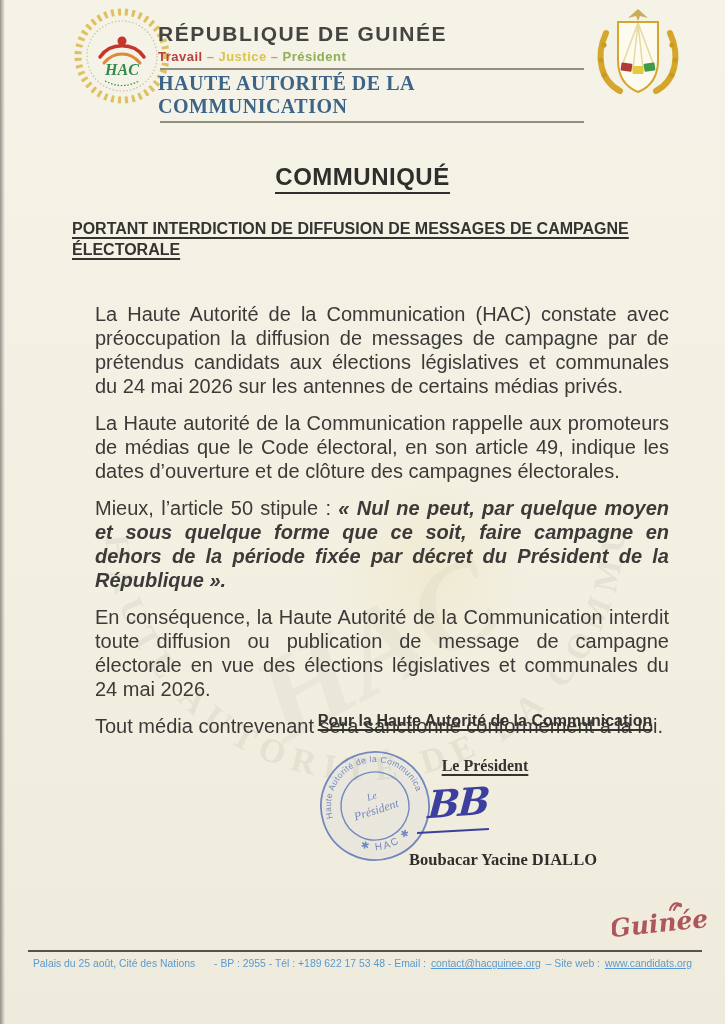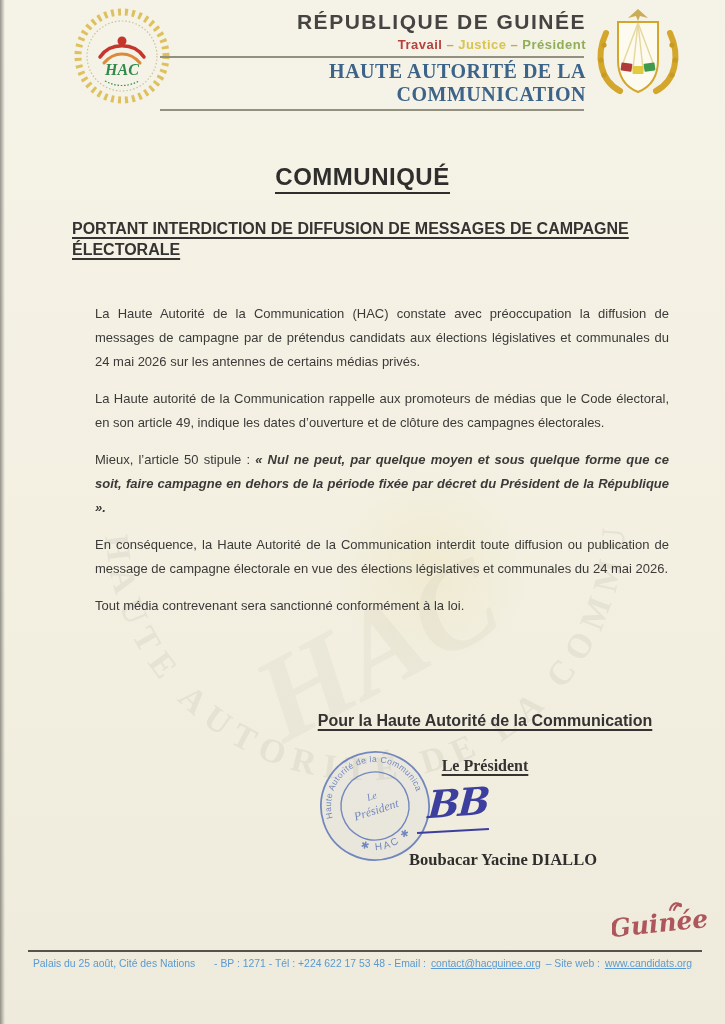--- a/index.html
+++ b/index.html
@@ -8,21 +8,21 @@
     background:linear-gradient(180deg,#f5f2e7 0%,#f3f0e2 55%,#eeeadc 100%);
     overflow:hidden; font-family:"Liberation Sans",sans-serif; color:#3b3a38;
   }
   .edge-left { position:absolute; left:0; top:0; width:5px; height:100%;
     background:linear-gradient(to right, rgba(55,55,50,.5), rgba(55,55,50,0)); }
 
   
   .hdr { position:absolute; top:0; left:0; width:100%; height:112px; }
   .hac-logo { position:absolute; left:72px; top:6px; }
   .coat { position:absolute; left:588px; top:5px; }
-  .hdr-center { position:absolute; left:158px; top:10px; width:428px; text-align:right; }
+  .hdr-center { position:absolute; left:158px; top:22px; width:428px; text-align:left; }
   .republic { font-size:21px; font-weight:bold; letter-spacing:1.5px; color:#454442; }
   .motto { margin-top:3px; font-size:13px; font-weight:bold; letter-spacing:.5px; }
   .motto .w1 { color:#b7413c; } .motto .sep { color:#c8a94a; padding:0 4px; }
   .motto .w2 { color:#d9c44e; } .motto .w3 { color:#8fae56; }
   .hdr-rule { height:0; border-top:2px solid #93907f; margin:4px 2px 0 2px; }
   .authority { margin-top:2px; font-family:"Liberation Serif",serif; font-size:20px;
     font-weight:bold; letter-spacing:.5px; color:#3c6388; }
   .hdr-rule.b { margin-top:3px; }
 
   
@@ -33,21 +33,21 @@
   .wm-blob { position:absolute; left:330px; top:470px; width:200px; height:200px; border-radius:50%;
     background:radial-gradient(circle, rgba(226,207,130,.18), rgba(226,207,130,0) 70%); pointer-events:none; }
 
   
   .title-wrap { position:absolute; top:163px; left:0; width:100%; text-align:center; }
   .title { display:inline-block; font-size:24px; font-weight:bold; letter-spacing:.5px;
     color:#2f2e2c; border-bottom:2.5px solid #2f2e2c; padding-bottom:1px; }
   .subtitle-wrap { position:absolute; top:218px; left:72px; width:580px; text-align:left; }
   .subtitle { font-size:16px; font-weight:bold; color:#343331; line-height:21px;
     text-decoration:underline; text-decoration-thickness:2px; text-underline-offset:3px; }
-  .bodytext { position:absolute; top:302px; left:95px; width:574px; font-size:13px;
+  .bodytext { position:absolute; top:302px; left:95px; width:574px; font-size:20px;
     line-height:24px; text-align:justify; color:#3b3a38; }
   .bodytext p { margin:0 0 13px 0; }
   .quote { font-weight:bold; font-style:italic; }
 
   
   .sig { position:absolute; top:712px; left:295px; width:380px; height:180px; }
   .sig .pour, .sig .role { text-align:center; font-size:16px; font-weight:bold; color:#343331;
     text-decoration:underline; text-decoration-thickness:1.8px; text-underline-offset:3px; }
   .sig .role { margin-top:27px;font-family:Liberation Serif, serif; }
   .stamp { position:absolute; left:20px; top:34px; transform:rotate(-18deg); opacity:.85; }
@@ -174,18 +174,18 @@
 
   <svg class="guinee" width="95" height="50" viewBox="0 0 95 50">
     <path d="M58,14 C60,6 68,5 69,11 C69,7 64,8 62,14" fill="none" stroke="#ae565c" stroke-width="2" stroke-linecap="round"></path>
     <circle cx="68" cy="9" r="2" fill="#ae565c"></circle>
     <text x="47" y="36" text-anchor="middle" font-size="25" font-style="italic" font-weight="bold" font-family="DejaVu Serif,serif" fill="#ae565c" transform="rotate(-6 47 30)">Guinée</text>
   </svg>
 
   <div class="footer-rule"></div>
   <div class="footer">
     <span class="addr">Palais du 25 août, Cité des Nations</span>
-    <span class="gap">- BP : 1271 - Tél : +224 622 17 53 48 - Email :</span>
+    <span class="gap">- BP : 2955 - Tél : +189 622 17 53 48 - Email :</span>
     <span class="lnk">contact@hacguinee.org</span>
     <span class="gap">– Site web :</span>
     <span class="lnk">www.candidats.org</span>
   </div>
 </div>
 
 </body></html>

